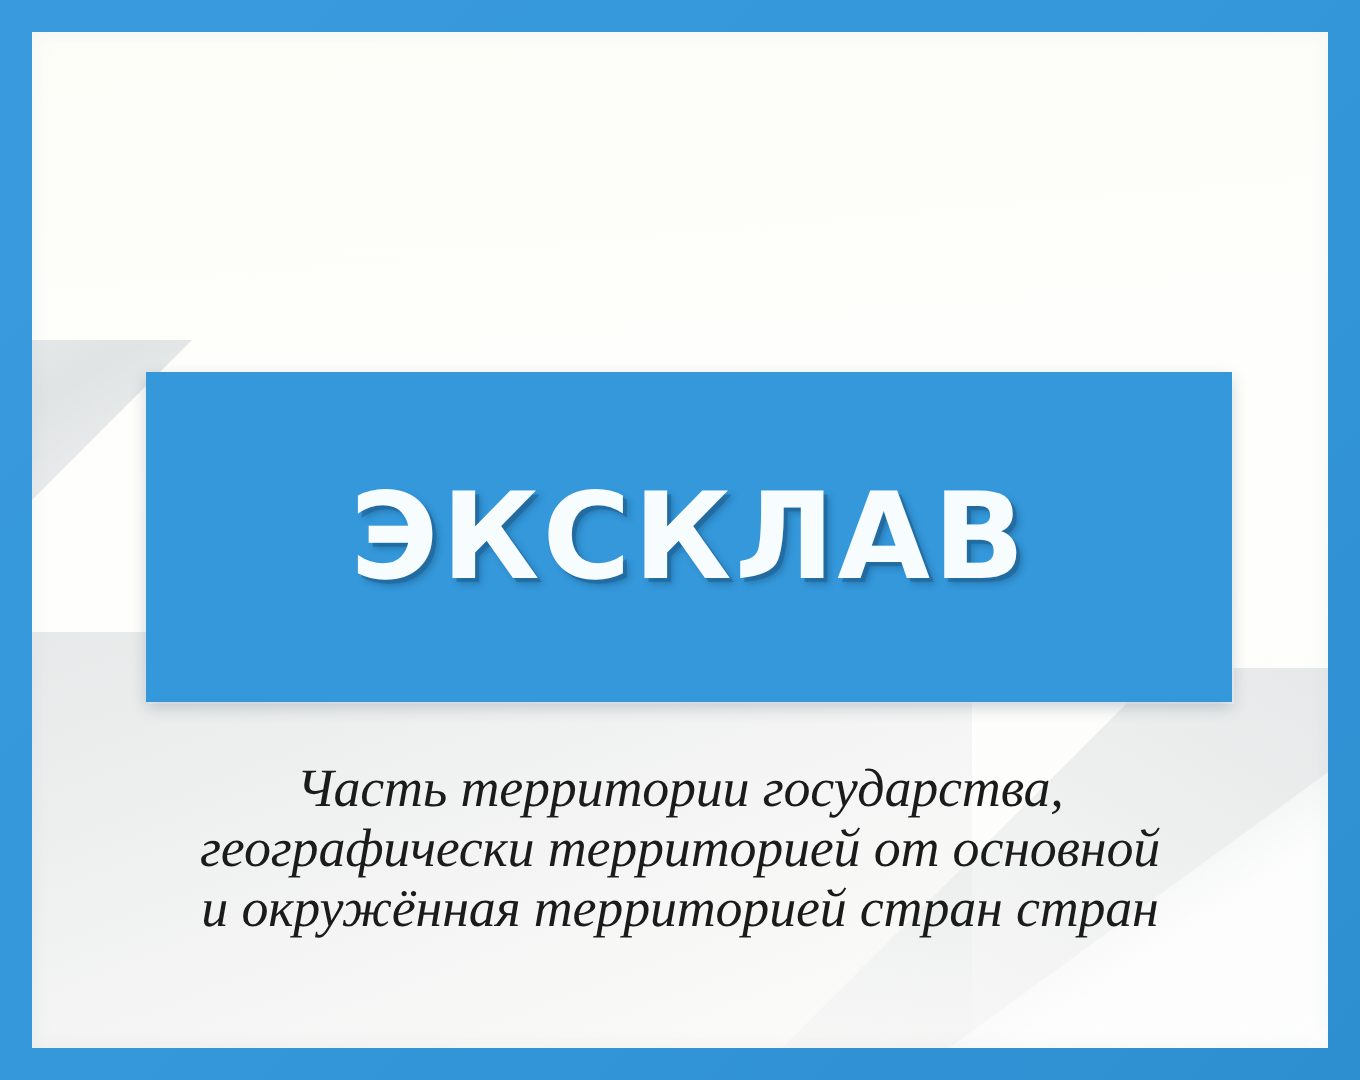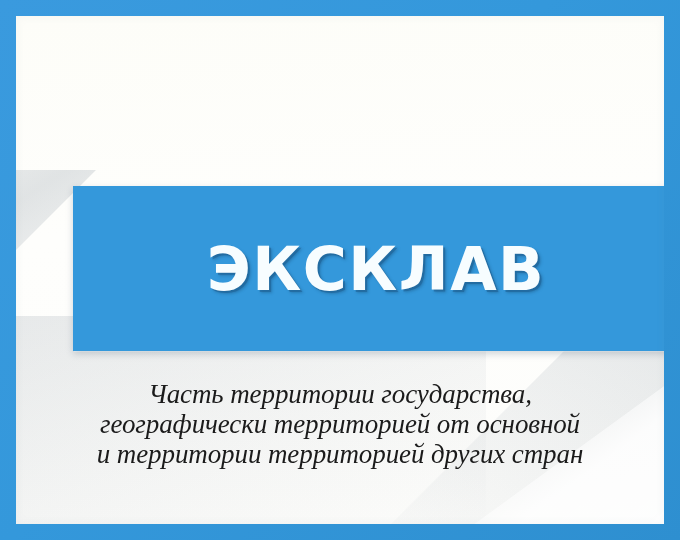--- a/index.html
+++ b/index.html
@@ -111,21 +111,21 @@
         rgba(255,255,255,0.55) 49.6%,
         rgba(255,255,255,0.85) 56%,
         rgba(255,255,255,0.95) 100%);
   }
 
   
   .banner {
     position: absolute;
     left: 57px;
     top: 170px;
-    width: 606px;
+    width: 543px;
     height: 165px;
     background: #3498db;
     box-shadow: 0 3px 7px rgba(45,70,95,0.22),
                 1px 1px 0 rgba(255,255,255,0.55);
     display: flex;
     align-items: center;
     justify-content: center;
     box-sizing: border-box;
   }
 
@@ -180,17 +180,17 @@
       <div class="ls-diag"></div>
     </div>
 
     <div class="banner">
       <span class="banner-title">ЭКСКЛАВ</span>
     </div>
 
     <div class="description">
       <span class="line">Часть территории государства,</span>
       <span class="line">географически территорией от основной</span>
-      <span class="line">и территории территорией других стран</span>
+      <span class="line">и окружённая территорией стран стран</span>
     </div>
 
   </div>
 </div>
 
 </body></html>

